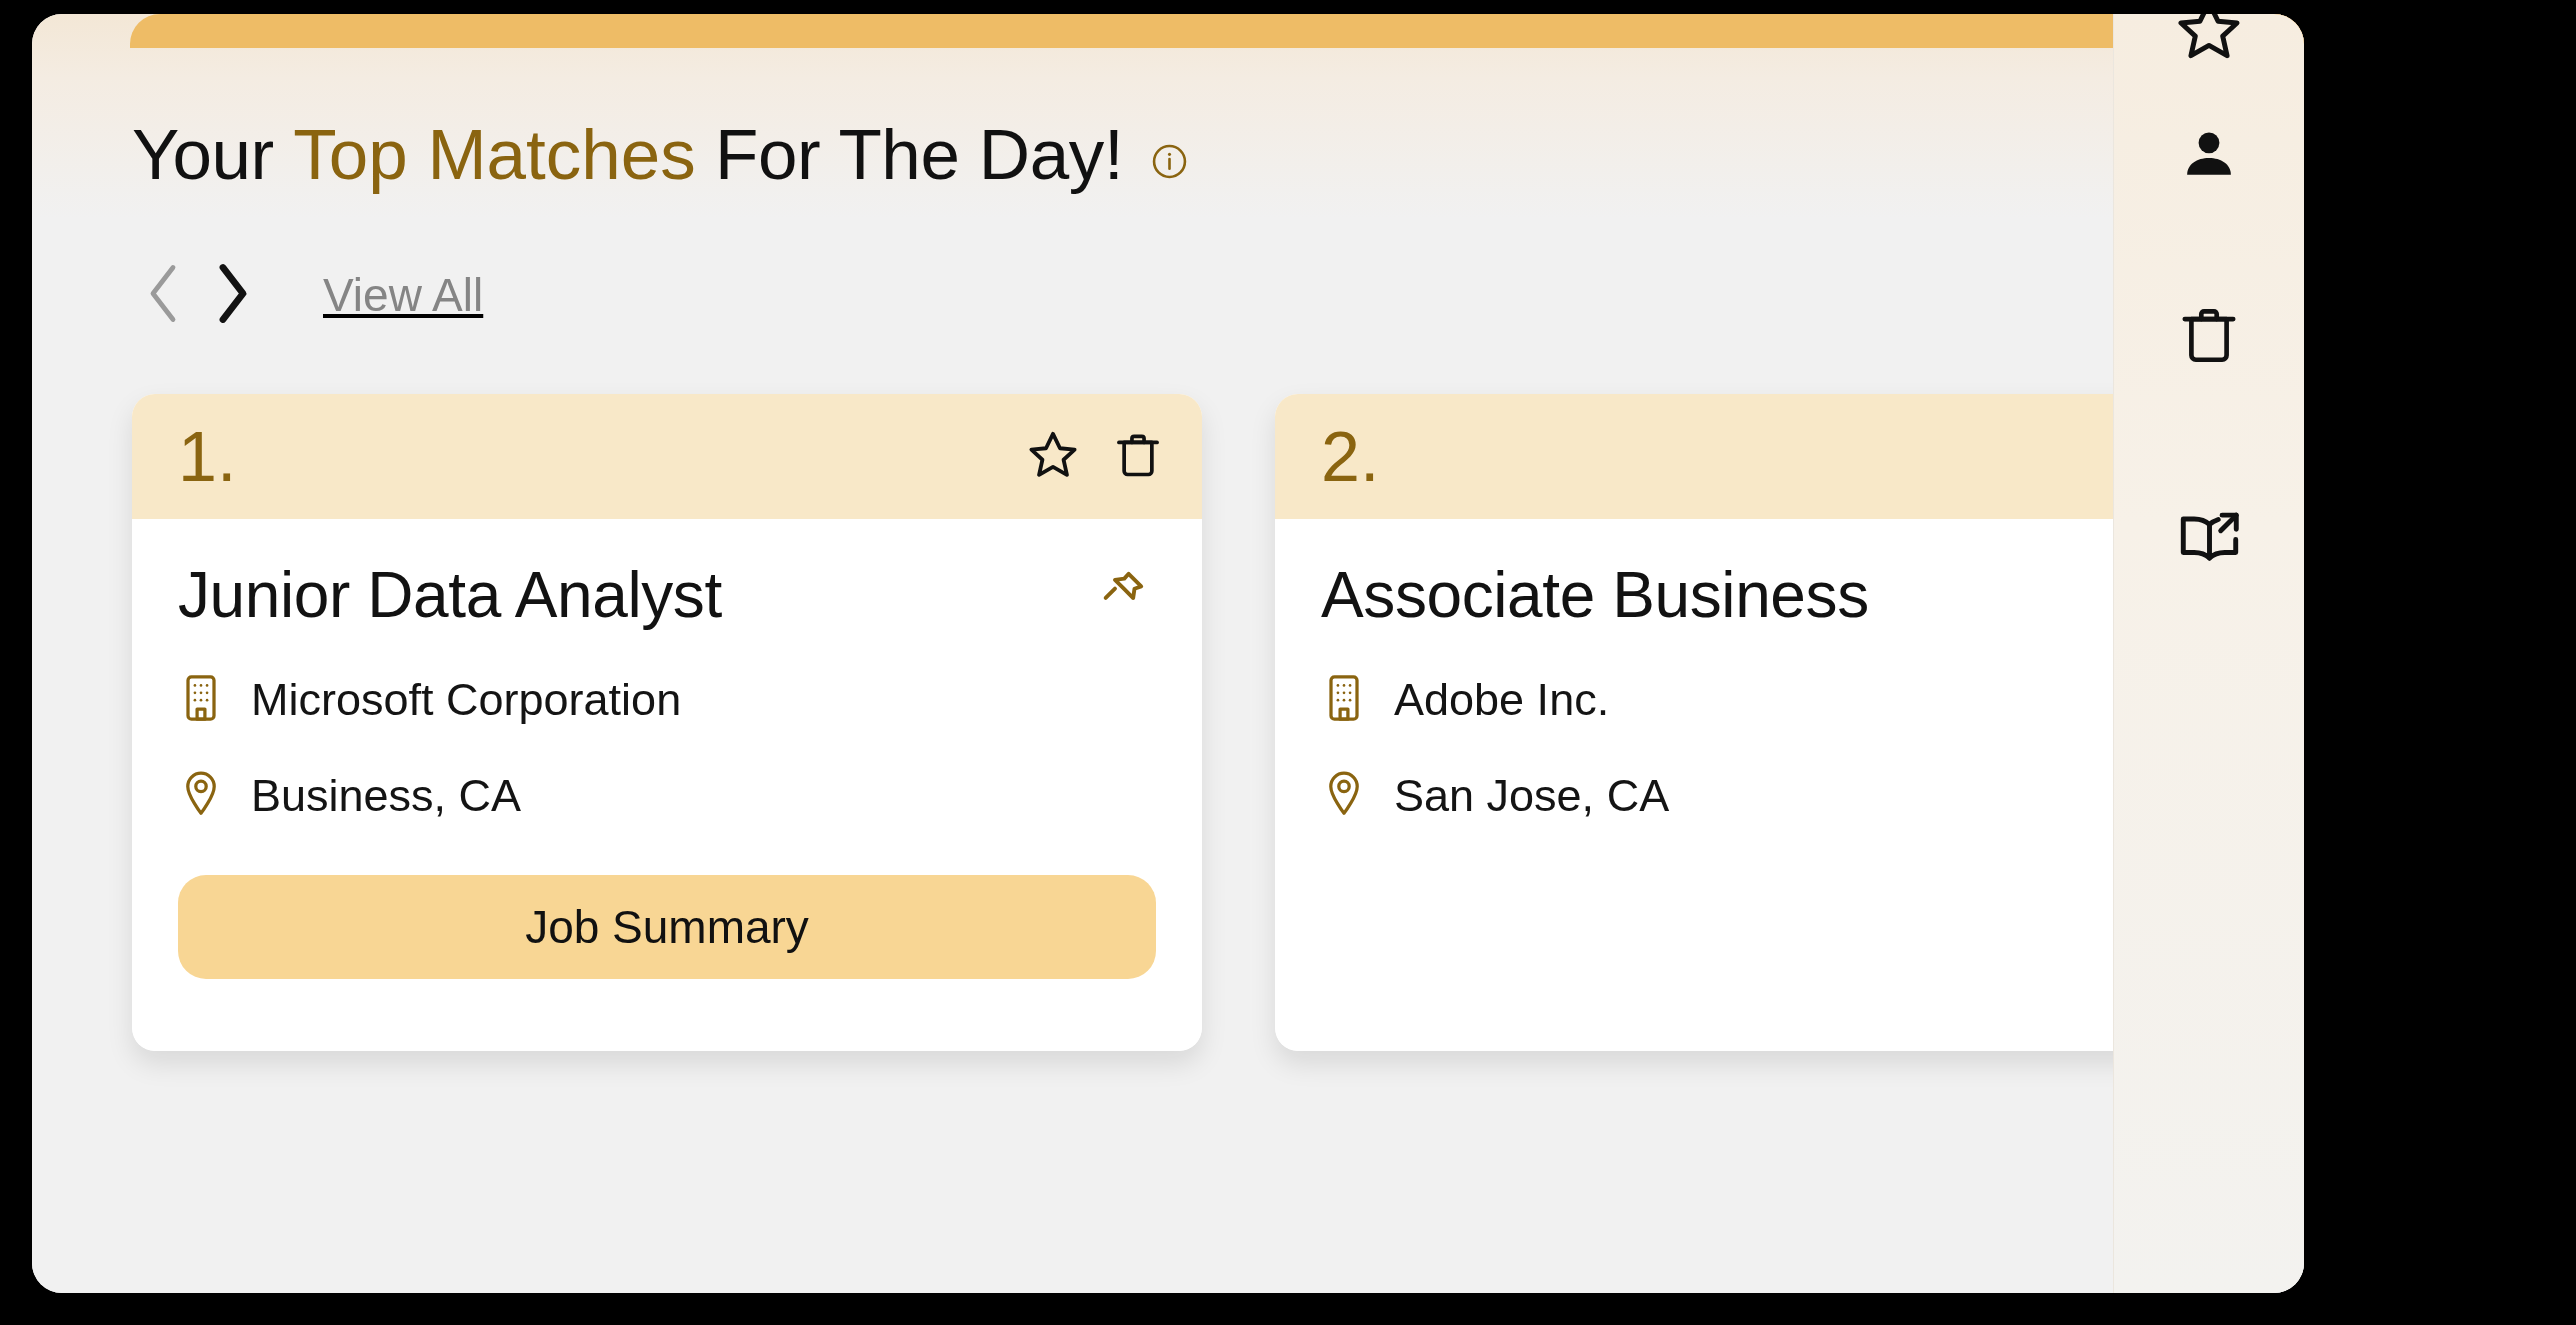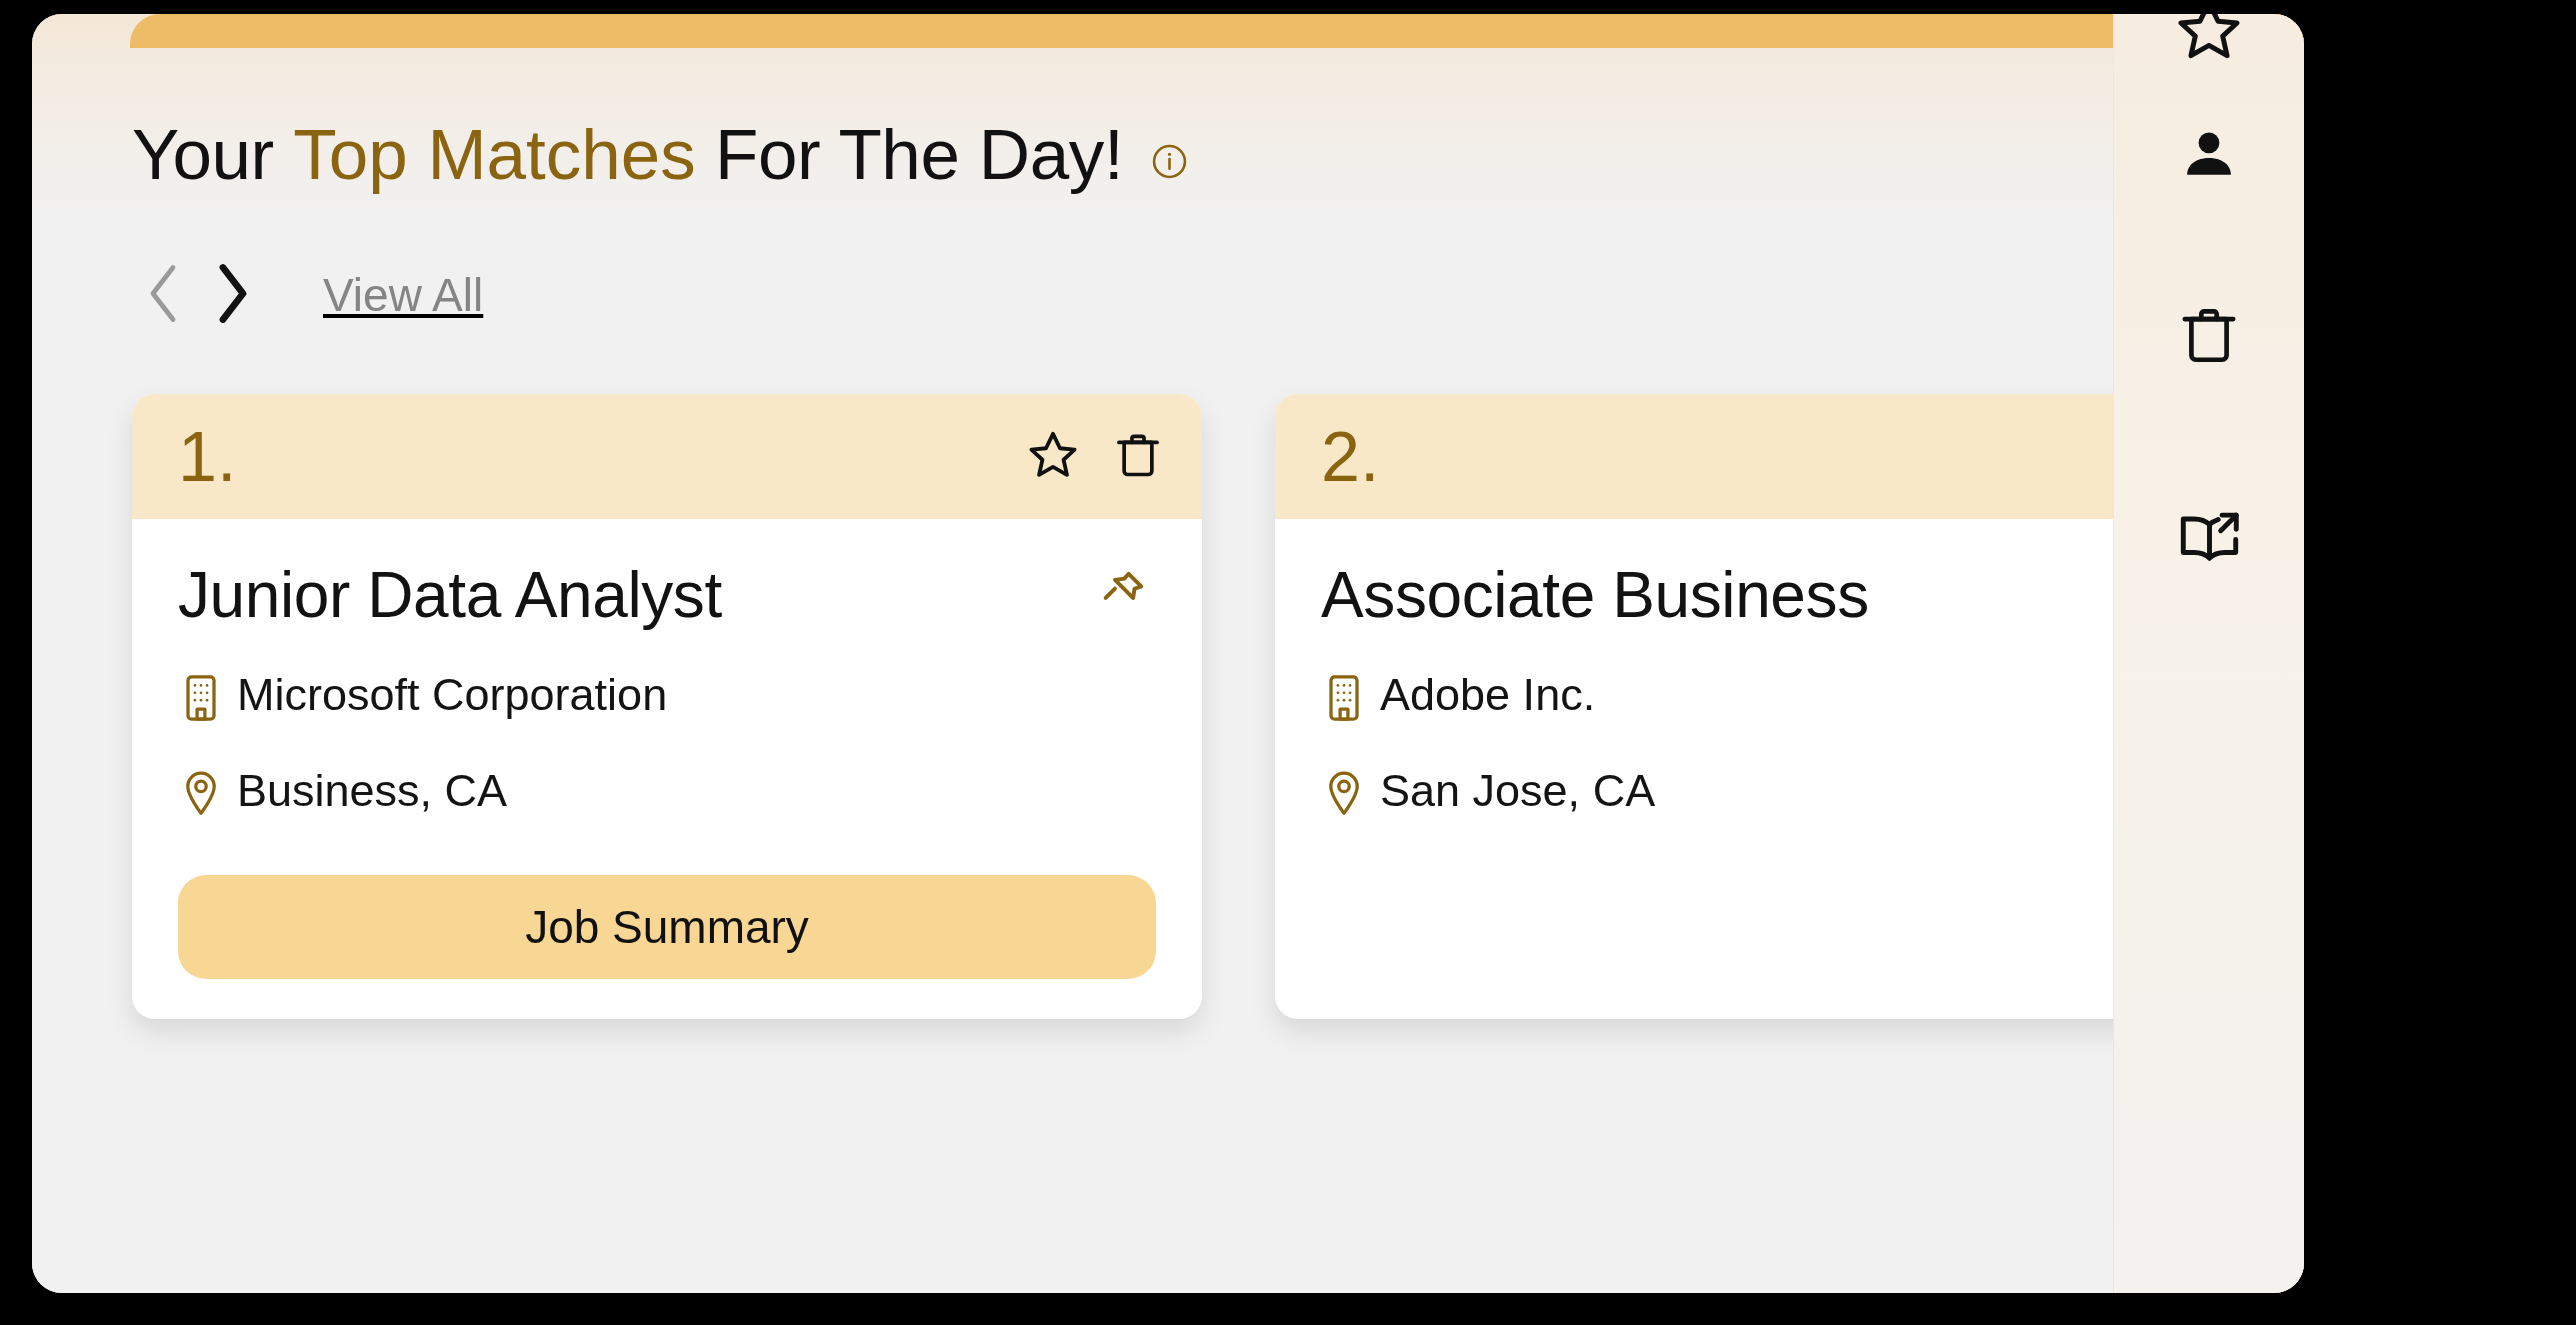--- a/index.html
+++ b/index.html
@@ -176,42 +176,42 @@
     letter-spacing: -0.4px;
   }
   .pin-icon-wrap {
     margin-top: 5.4px;
     margin-right: 7.1px;
     cursor: pointer;
     flex-shrink: 0;
   }
   .meta-row {
     display: flex;
-    align-items: flex-start;
-    gap: 13px;
+    align-items: center;
+    gap: 27px;
     margin-top: 41px;
   }
   .meta-text {
     font-size: 45px;
     color: #141414;
     line-height: 1;
   }
   .summary-btn {
     margin: 52px 0 0 0;
     height: 104px;
     width: 100%;
     background: #f8d694;
     border: none;
     border-radius: 28px;
     font-family: "Liberation Sans", sans-serif;
     font-size: 46px;
     color: #111111;
     cursor: pointer;
   }
-  .card-a .card-body { padding-bottom: 40px; }
+  .card-a .card-body { padding-bottom: 72px; }
   .card-b .card-body { padding-bottom: 77px; }
 
   
   #right-sidebar {
     position: absolute;
     right: 0; top: 0;
     width: 191px;
     height: 1279px;
     background: linear-gradient(180deg, #f6ede0 0%, #f7f1e8 40%, #f3f2ef 100%);
     border-top-right-radius: 30px;

